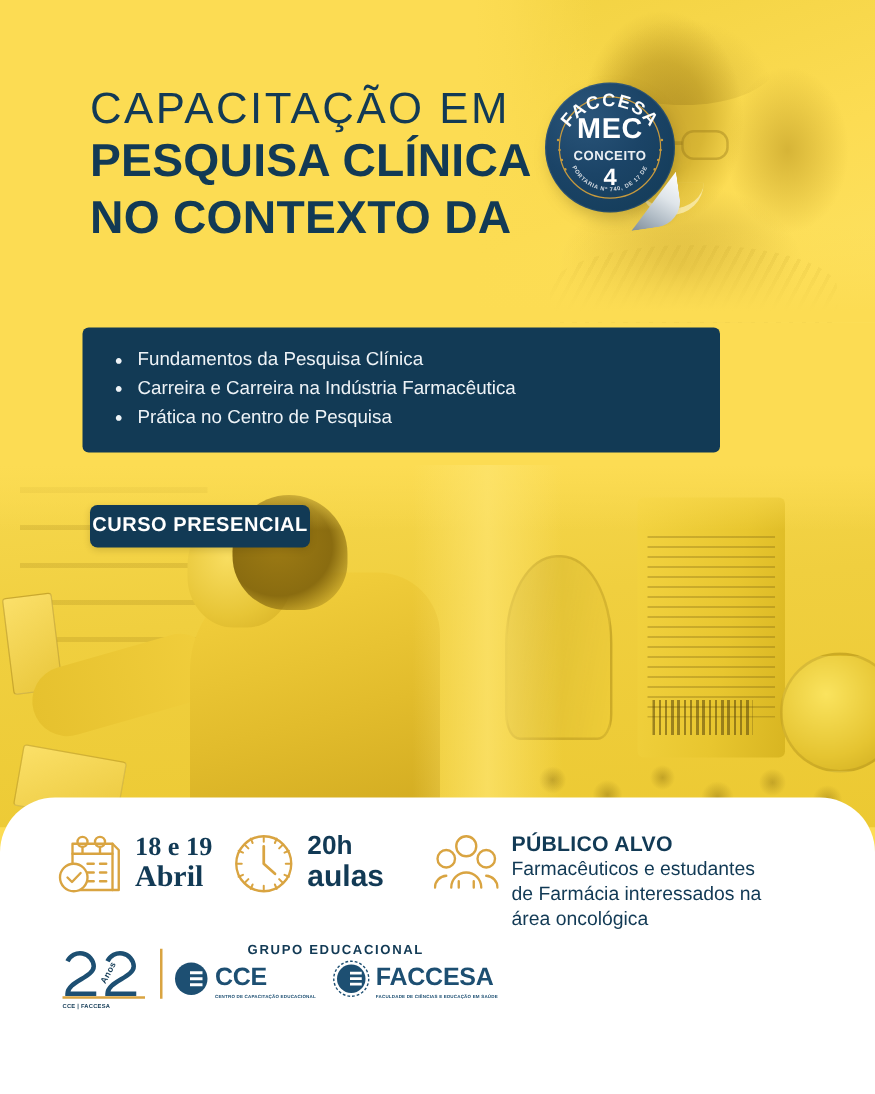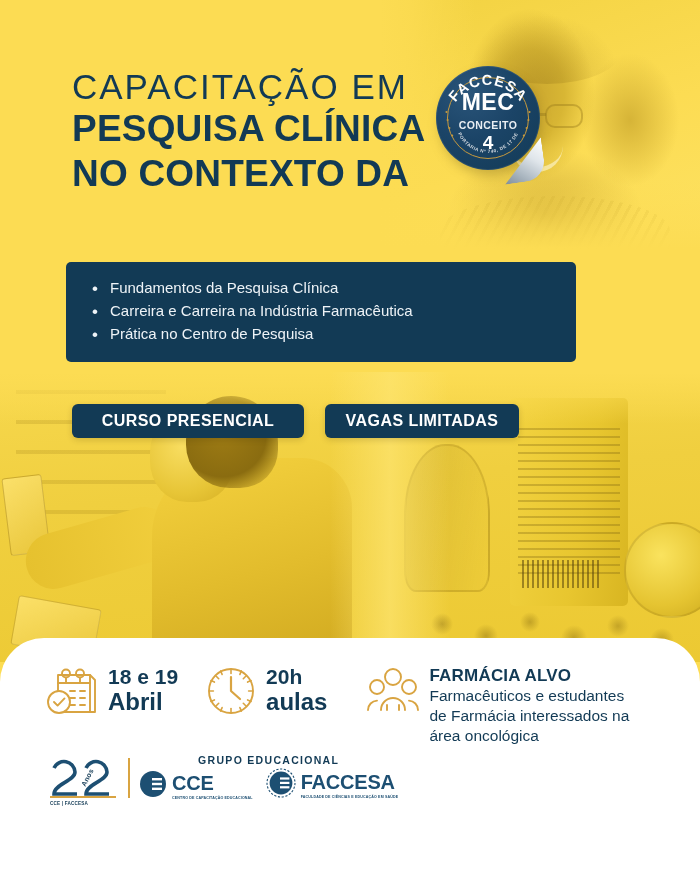--- a/index.html
+++ b/index.html
@@ -226,21 +226,21 @@
     background:linear-gradient(to right, rgba(252,220,83,0), rgba(253,228,110,.75) 50%, rgba(252,220,83,0));
   }
 
   
   .pill {
     position:absolute; background:#123a55; border-radius:6px;
     color:#ffffff; font-size:16px; font-weight:700; letter-spacing:.45px;
     display:flex; align-items:center; justify-content:center;
     box-shadow:0 2px 6px rgba(60,45,5,.18);
   }
-  .pill-presencial { left:72px; top:404px; width:232px; height:34px; }
+  .pill-presencial { left:72px; top:404px; width:176px; height:34px; }
   .pill-vagas     { left:325px; top:404px; width:194px; height:34px; }
 
   
   .panel {
     position:absolute; left:0; top:638px; width:700px; height:237px;
     background:#ffffff; border-radius:44px 44px 0 0;
   }
 
   
   .info-row {
@@ -248,21 +248,21 @@
     display:flex; align-items:flex-start;
   }
   .info-item { display:flex; align-items:flex-start; }
   .ico { flex:0 0 auto; margin-right:10px; }
   .ico svg { display:block; }
 
   .it-text { color:#123a55; }
   .t-line1 { font-size:21px; font-weight:700; line-height:1.08; }
   .t-line2 { font-size:24px; font-weight:700; line-height:1.12; }
 
-  .item-date  { margin-right:28px; }
+  .item-date  { margin-right:16px;font-family:Liberation Serif, serif; }
   .item-hours { margin-right:40px; }
 
   .pa-title {
     font-size:17px; font-weight:700; color:#123a55; letter-spacing:.2px;
     margin-bottom:2px;
   }
   .pa-desc {
     font-size:15.5px; font-weight:400; color:#123a55; line-height:1.30;
     max-width:210px;
   }
@@ -288,21 +288,21 @@
     white-space:nowrap;
   }
   .divider {
     width:2px; height:40px; background:#d9a441; margin:0 9px 4px 6px;
   }
   .grupo-wrap { position:relative; padding-top:2px; }
   .grupo-title {
     font-size:10.5px; font-weight:700; color:#123a55; letter-spacing:1.3px;
     text-align:center; margin-bottom:2px;
   }
-  .grupo-row { display:flex; align-items:flex-end; }
+  .grupo-row { display:flex; align-items:center; }
   .brand { display:flex; align-items:center; }
   .brand + .brand { margin-left:13px; }
   .brand-txt { margin-left:5px; }
   .brand-name {
     font-size:20px; font-weight:700; color:#1d4f72; letter-spacing:-.2px; line-height:1;
   }
   .brand-sub {
     font-size:3.6px; font-weight:700; color:#1d4f72; letter-spacing:.15px;
     margin-top:2px; white-space:nowrap;
   }
@@ -390,21 +390,20 @@
       <div class="pb-barcode"></div>
     </div>
     <div class="pb-cap"></div>
     <div class="pb-pills"></div>
 
     <div class="mid-fadeTop"></div>
     <div class="mid-fadeMid"></div>
   </div>
 
   <div class="pill pill-presencial">CURSO PRESENCIAL</div>
-  <div class="pill pill-vagas">VAGAS LIMITADAS</div>
 
   <div class="panel">
 
     <div class="info-row">
 
       <div class="info-item item-date">
         <span class="ico">
           <svg width="52" height="50" viewBox="0 0 52 50" fill="none" stroke="#d9a441" stroke-width="1.9" stroke-linecap="round" stroke-linejoin="round">
             <path d="M12 9 H44 V46 H12 Z"></path>
             <path d="M44 9 L49 14 V46 H44"></path>
@@ -461,21 +460,21 @@
             <circle cx="26" cy="11" r="8"></circle>
             <path d="M14 44 a12 12 0 0 1 24 0"></path>
             <circle cx="10" cy="21" r="7"></circle>
             <path d="M1 44 a9.5 9.5 0 0 1 9-9.4"></path>
             <circle cx="42" cy="21" r="7"></circle>
             <path d="M51 44 a9.5 9.5 0 0 0 -9-9.4"></path>
             <path d="M20 44 v-5 M32 44 v-5"></path>
           </svg>
         </span>
         <span>
-          <span class="pa-title">FARMÁCIA ALVO</span>
+          <span class="pa-title">PÚBLICO ALVO</span>
           <span class="pa-desc" style="display:block;">Farmacêuticos e estudantes de Farmácia interessados na área oncológica</span>
         </span>
       </div>
 
     </div>
   </div>
 
   <div class="logos">
 
     <div class="logo-22">

